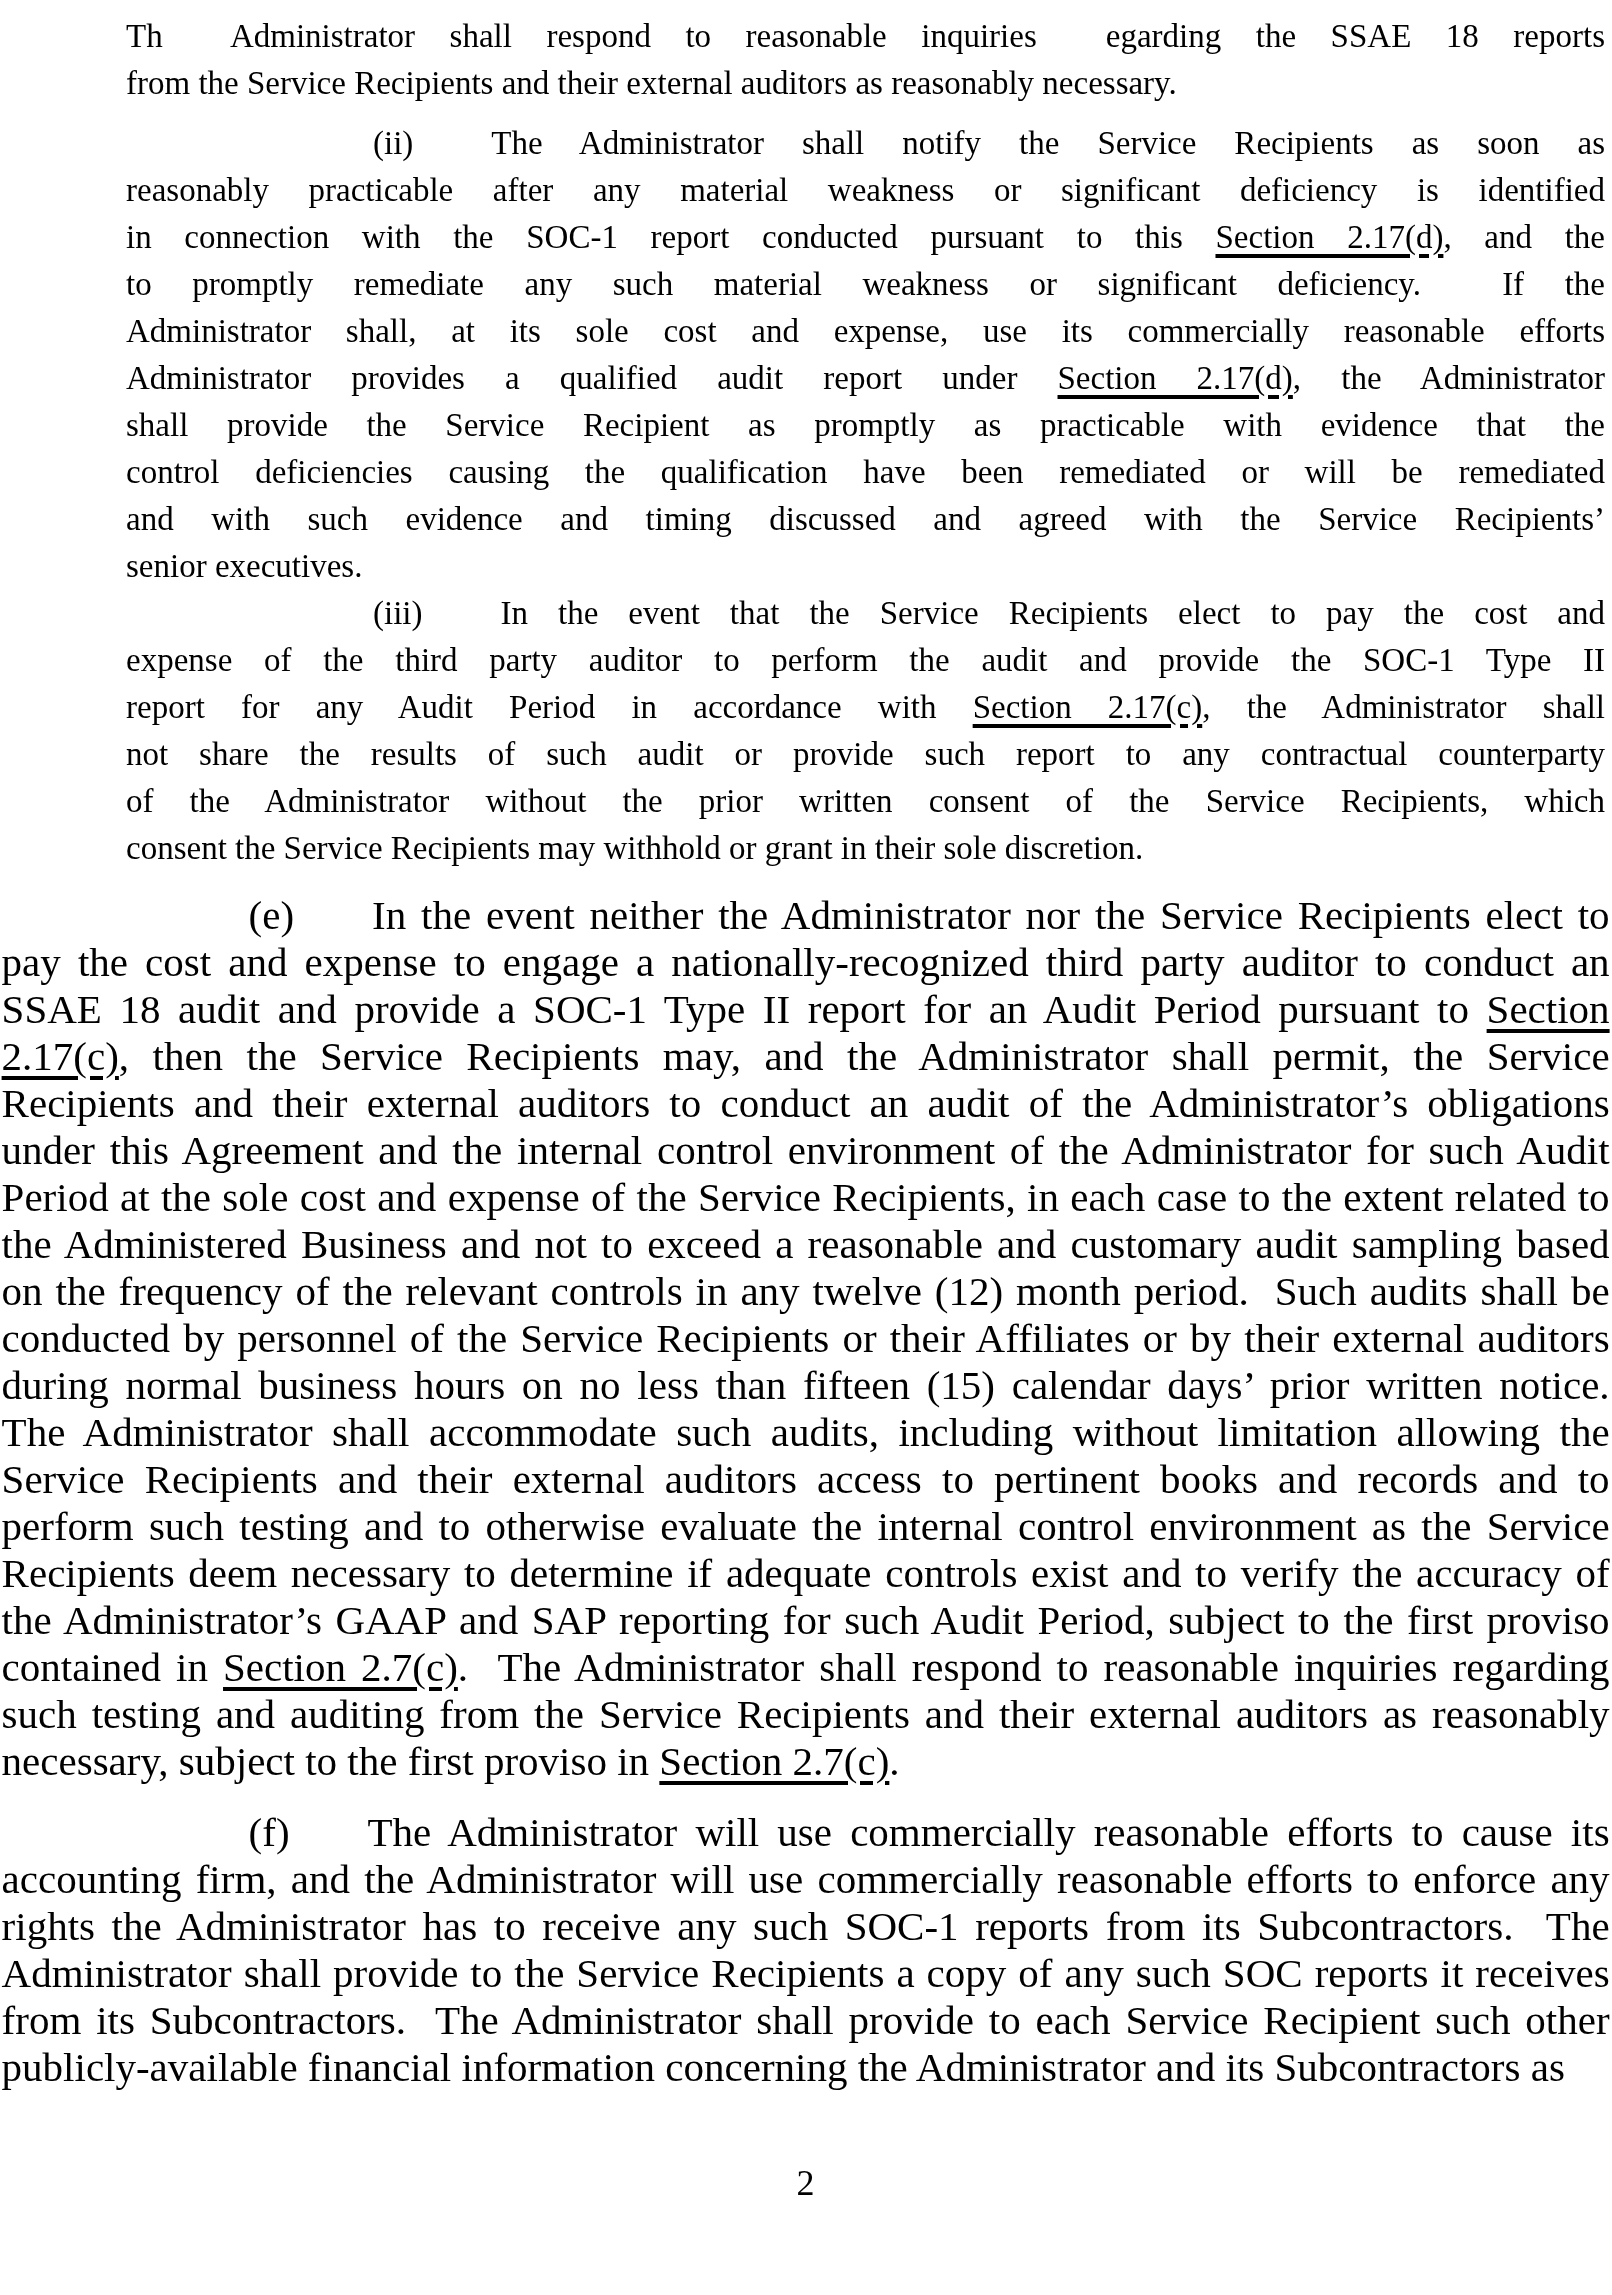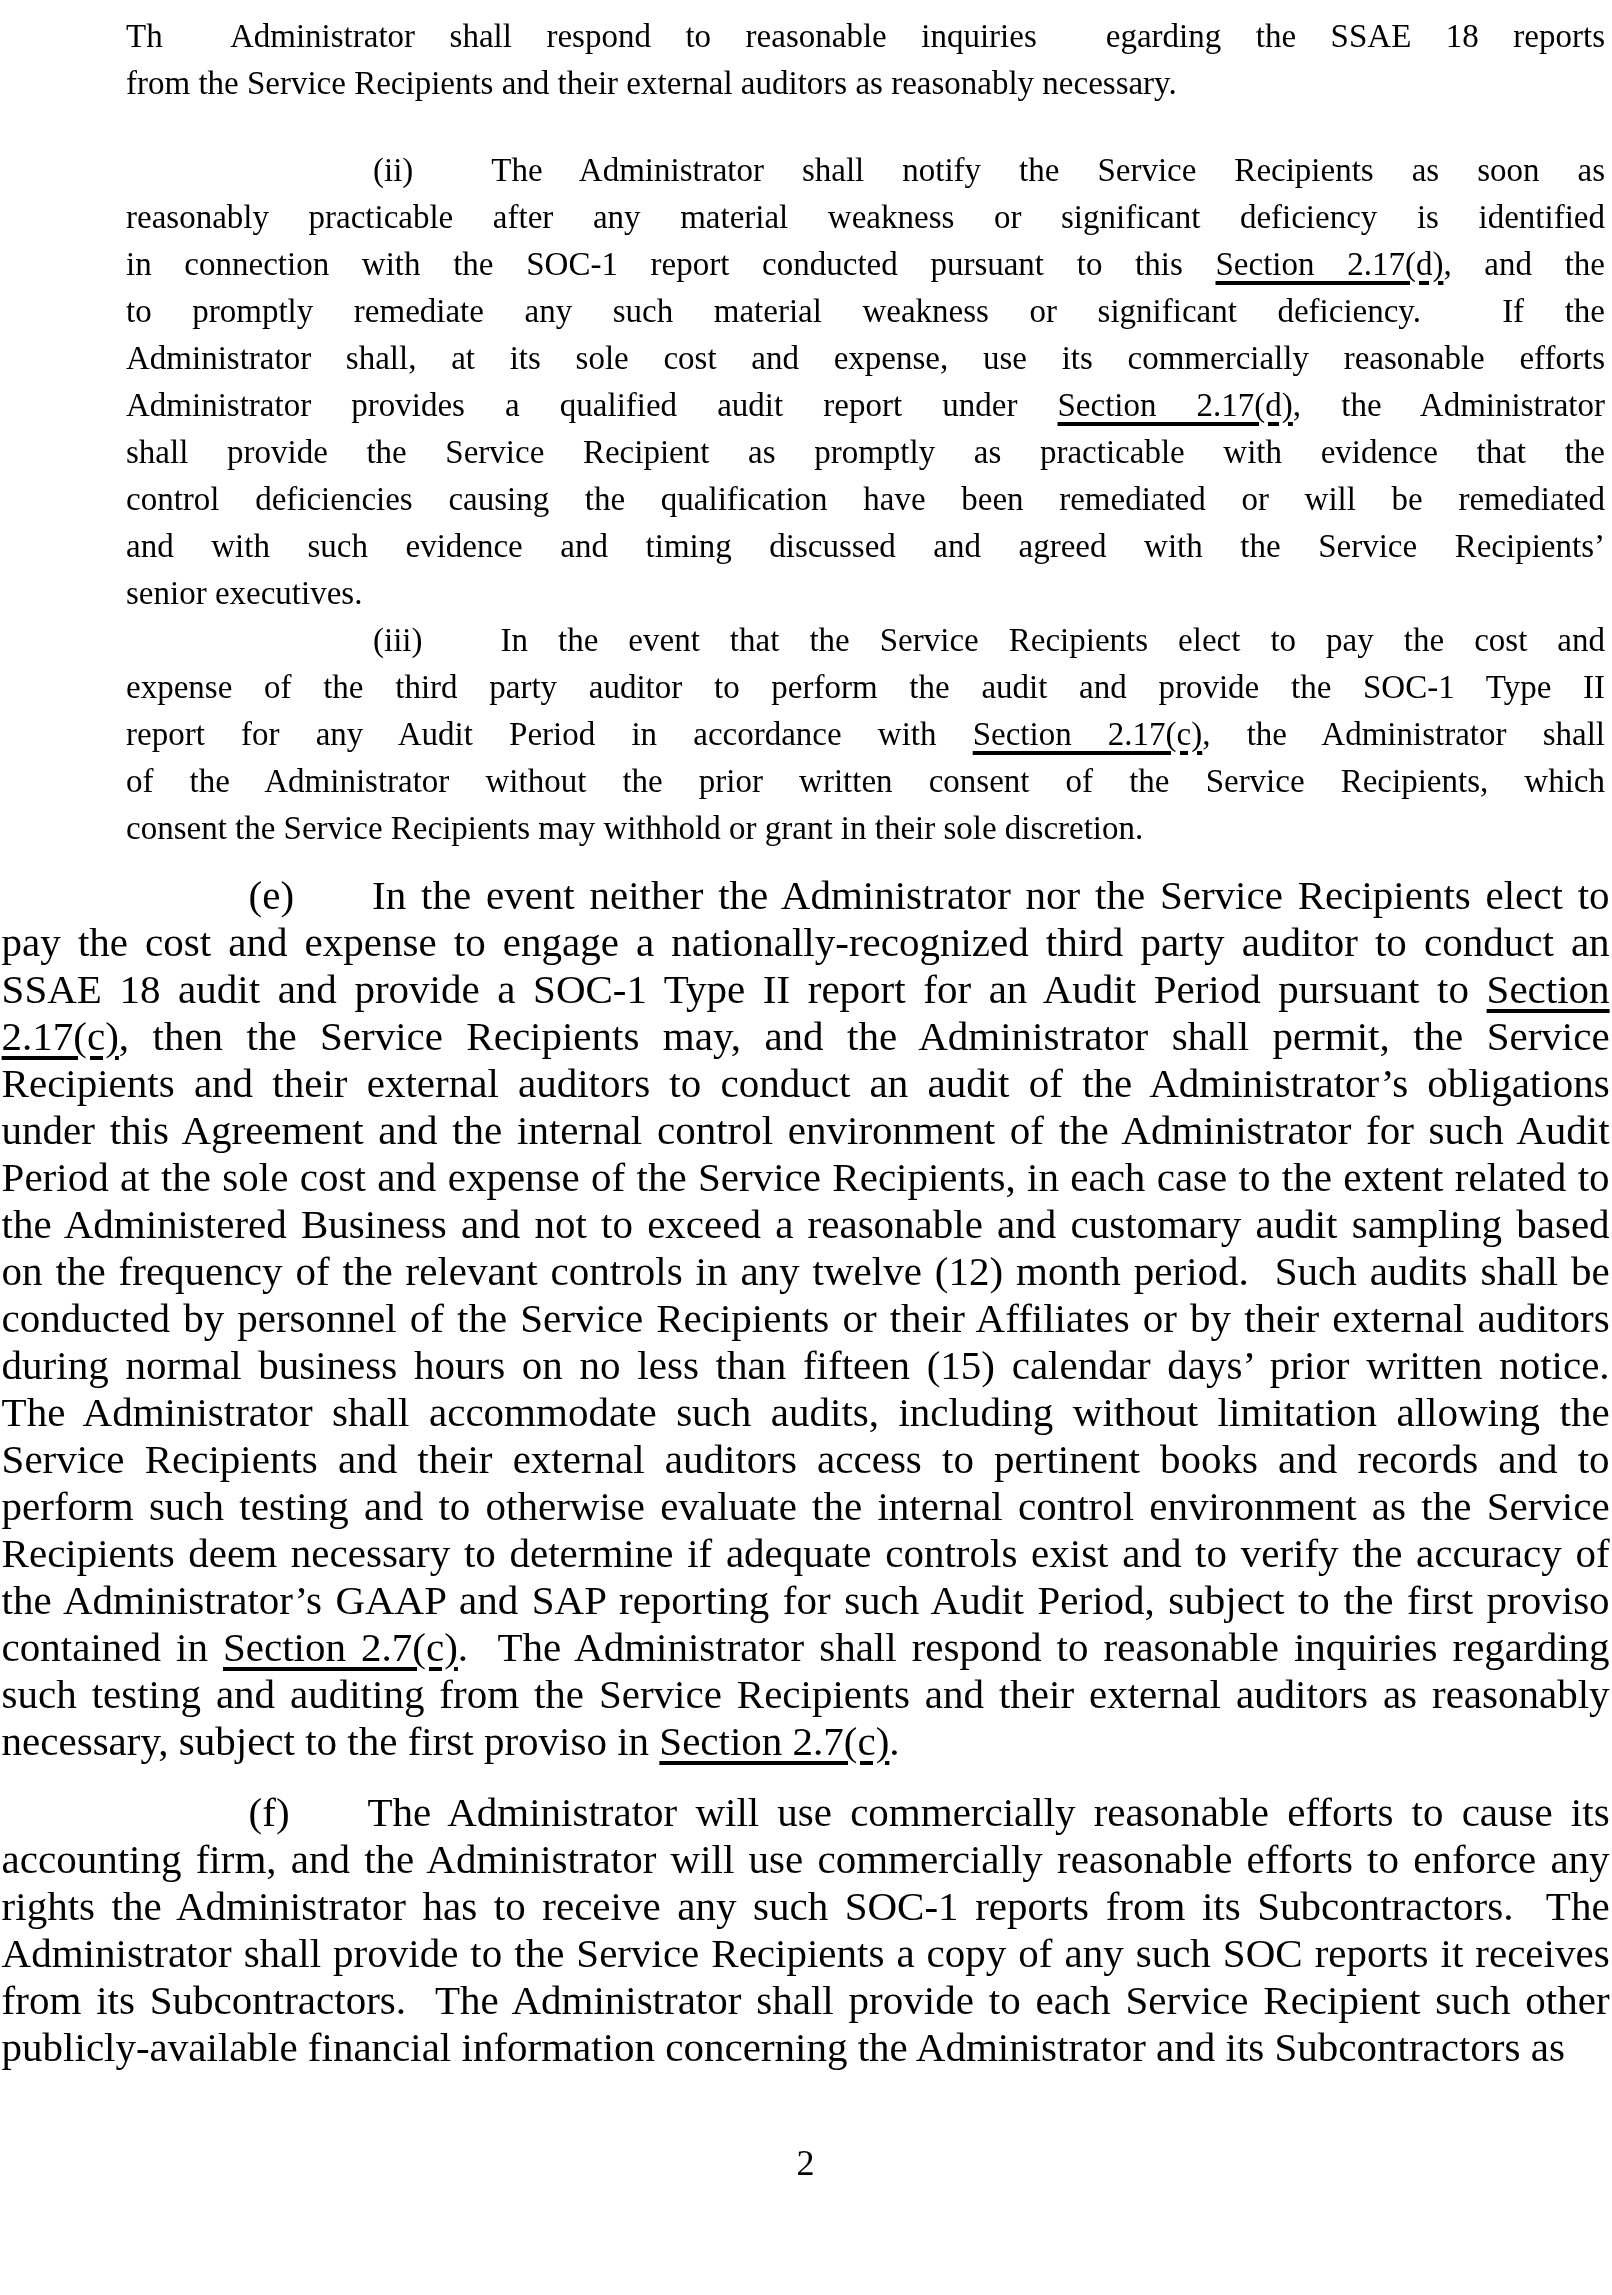--- a/index.html
+++ b/index.html
@@ -45,21 +45,21 @@
   }
   .inset .ln.first { padding-left: 247px; }
   .full  .ln.first { padding-left: 247px; }
   .pnum { margin-right: 78px; }
   .u {
     text-decoration: underline;
     text-decoration-thickness: 4.1px;
     text-underline-offset: 5.8px;
   }
   #p1   { margin-top: 13px; }
-  #pii  { margin-top: 40px; }
+  #pii  { margin-top: 13px; }
   #piii { }
   #pe   { margin-top: 20px; }
   #pf   { margin-top: 24px; }
   .page-number {
     margin-top: 69px;
     width: 1608px;
     margin-left: 1.6px;
     text-align: center;
     font-size: 36px;
     line-height: 47px;
@@ -83,20 +83,21 @@
         <div class="ln">Administrator provides a qualified audit report under <span class="u">Section 2.17(d)</span>, the Administrator</div>
         <div class="ln">shall provide the Service Recipient as promptly as practicable with evidence that the</div>
         <div class="ln">control deficiencies causing the qualification have been remediated or will be remediated</div>
         <div class="ln">and with such evidence and timing discussed and agreed with the Service Recipients’</div>
         <div class="ln last">senior executives.</div>
       </div>
       <div class="para inset" id="piii">
         <div class="ln first"><span class="pnum">(iii)</span>In the event that the Service Recipients elect to pay the cost and</div>
         <div class="ln">expense of the third party auditor to perform the audit and provide the SOC-1 Type II</div>
         <div class="ln">report for any Audit Period in accordance with <span class="u">Section 2.17(c)</span>, the Administrator shall</div>
+        <div class="ln">not share the results of such audit or provide such report to any contractual counterparty</div>
         <div class="ln">of the Administrator without the prior written consent of the Service Recipients, which</div>
         <div class="ln last">consent the Service Recipients may withhold or grant in their sole discretion.</div>
       </div>
       <div class="para full" id="pe">
         <div class="ln first"><span class="pnum">(e)</span>In the event neither the Administrator nor the Service Recipients elect to</div>
         <div class="ln">pay the cost and expense to engage a nationally-recognized third party auditor to conduct an</div>
         <div class="ln">SSAE 18 audit and provide a SOC-1 Type II report for an Audit Period pursuant to <span class="u">Section</span></div>
         <div class="ln"><span class="u">2.17(c)</span>, then the Service Recipients may, and the Administrator shall permit, the Service</div>
         <div class="ln">Recipients and their external auditors to conduct an audit of the Administrator’s obligations</div>
         <div class="ln">under this Agreement and the internal control environment of the Administrator for such Audit</div>

